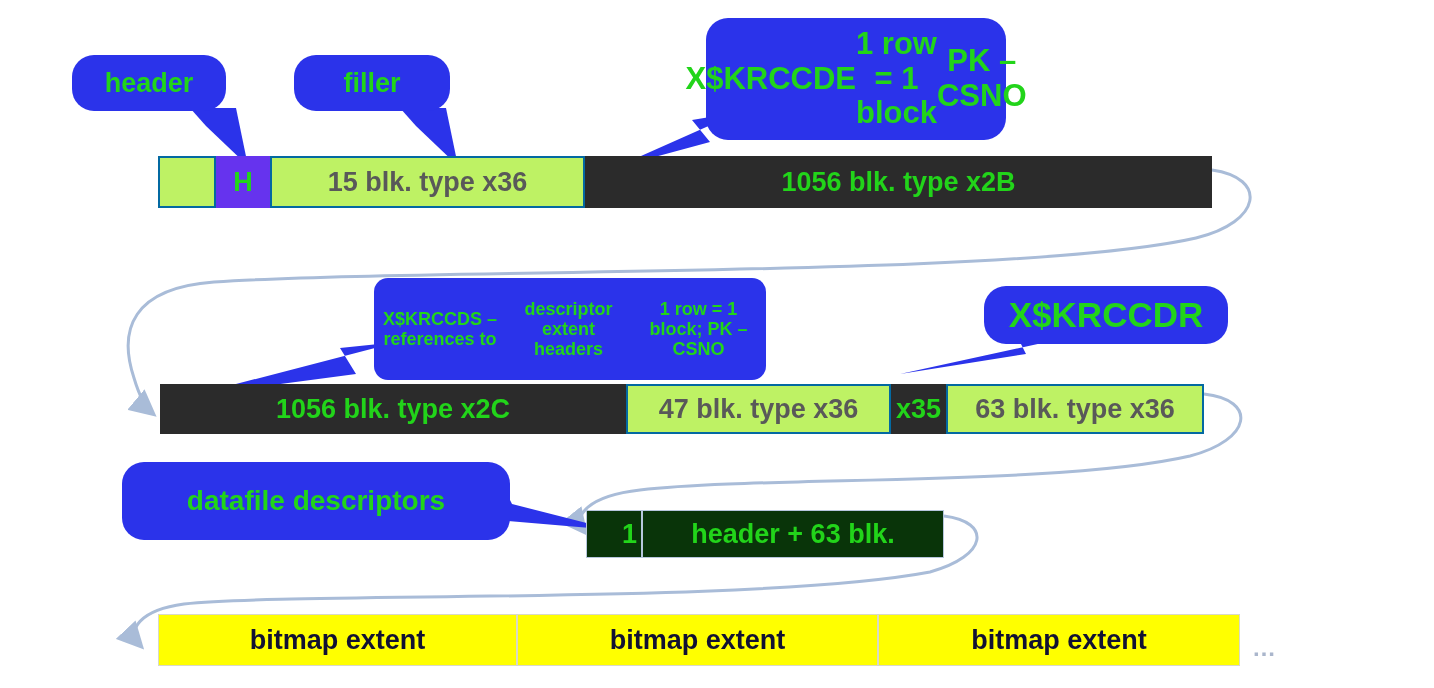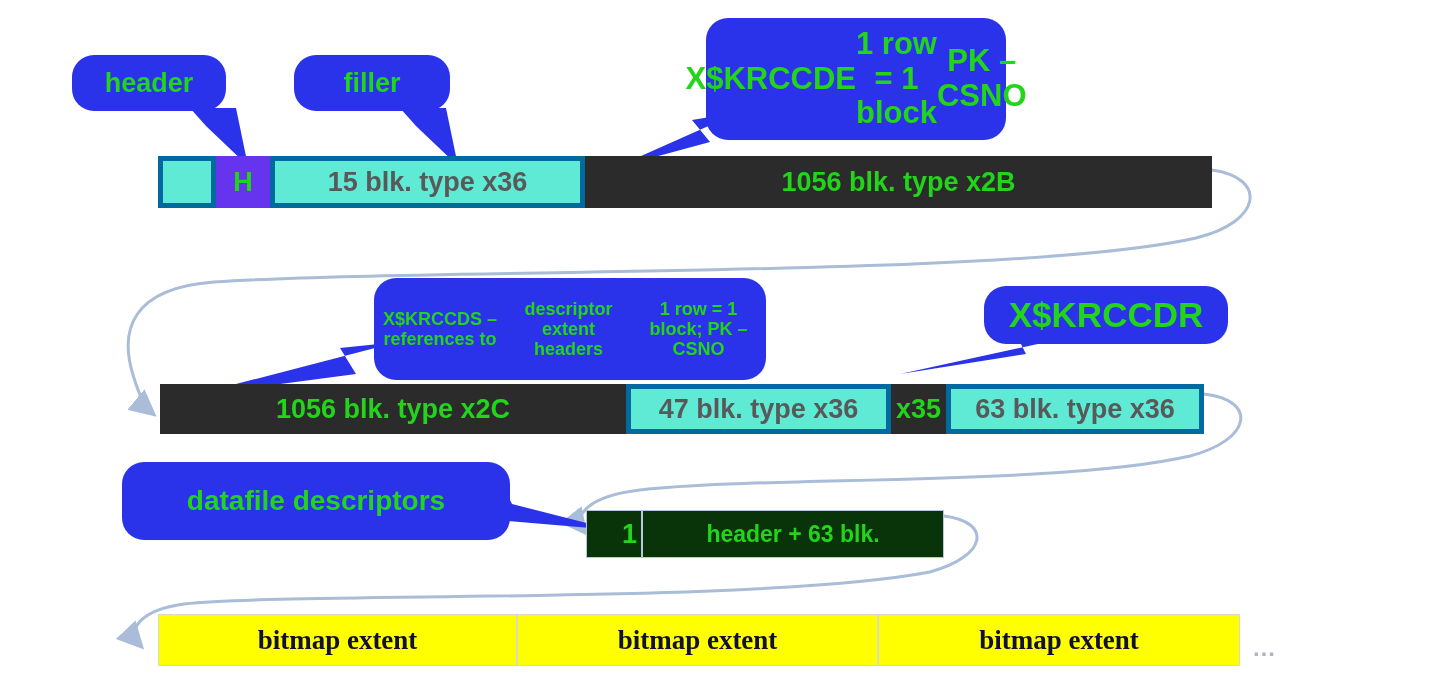--- a/index.html
+++ b/index.html
@@ -17,21 +17,21 @@
 
   
   .bar{position:absolute;display:flex;box-sizing:border-box;}
   .seg{
     display:flex;align-items:center;justify-content:center;
     box-sizing:border-box;
     font-weight:bold;
     white-space:nowrap;
     overflow:hidden;
   }
-  .seg-white{background:#5eead4;color:#595959;border:5px solid #0369a1;}
+  .seg-white{background:#bef264;color:#595959;border:2px solid #0369a1;}
   .seg-dark{background:#2b2b2b;color:#22d41a;border:1px solid #2b2b2b;}
   .seg-purple{background:#6633ee;color:#22d41a;border:1px solid #6633ee;}
   .seg-dgreen{background:#093409;color:#22d41a;border:1px solid #b7c7dd;}
   .seg-yellow{background:#ffff00;color:#111133;border:1px solid #d9d9c8;}
 
   
   .callout{position:absolute;}
   .bubble{
     position:absolute;
     background:#2b33ea;
@@ -101,21 +101,21 @@
       <span>X$KRCCDE</span>
       <span>1 row = 1 block</span>
       <span>PK – CSNO</span>
     </div>
   </div>
 
   <div class="callout">
     <svg class="tail" style="left:190px;top:340px;" width="212" height="60">
       <path d="M208,2 L150,8 L166,34 L0,56 Z" fill="#2b33ea"></path>
     </svg>
-    <div class="bubble" style="left:374px;top:278px;width:392px;height:102px;font-size:18px;">
+    <div class="bubble" style="left:374px;top:278px;width:392px;height:102px;font-size:18px;border-radius:14px;">
       <span>X$KRCCDS – references to</span>
       <span>descriptor extent headers</span>
       <span>1 row = 1 block; PK – CSNO</span>
     </div>
   </div>
 
   <div class="callout">
     <svg class="tail" style="left:900px;top:338px;" width="160" height="42">
       <path d="M156,2 L120,4 L126,16 L0,36 Z" fill="#2b33ea"></path>
     </svg>
@@ -142,23 +142,23 @@
 
   <div class="bar" style="left:160px;top:384px;width:1044px;height:50px;text-align:center;">
     <div class="seg seg-dark" style="width:466px;font-size:27px;">1056 blk. type x2C</div>
     <div class="seg seg-white" style="width:265px;font-size:27px;">47 blk. type x36</div>
     <div class="seg seg-dark" style="width:55px;font-size:27px;">x35</div>
     <div class="seg seg-white" style="width:258px;font-size:27px;">63 blk. type x36</div>
   </div>
 
   <div class="bar" style="left:586px;top:510px;width:358px;height:48px;">
     <div class="seg seg-dgreen" style="width:56px;font-size:27px;justify-content:flex-end;padding-right:4px;">1</div>
-    <div class="seg seg-dgreen" style="width:302px;font-size:23px;">header + 63 blk.</div>
+    <div class="seg seg-dgreen" style="width:302px;font-size:27px;">header + 63 blk.</div>
   </div>
 
-  <div class="bar" style="left:158px;top:614px;width:1082px;height:52px;font-family:Liberation Serif, serif;">
+  <div class="bar" style="left:158px;top:614px;width:1082px;height:52px;">
     <div class="seg seg-yellow" style="width:359px;font-size:27px;">bitmap extent</div>
     <div class="seg seg-yellow" style="width:361px;font-size:27px;">bitmap extent</div>
     <div class="seg seg-yellow" style="width:362px;font-size:27px;">bitmap extent</div>
   </div>
   <div class="dots" style="left:1252px;top:634px;font-size:24px;">…</div>
 
 </div>
 
 </body></html>

